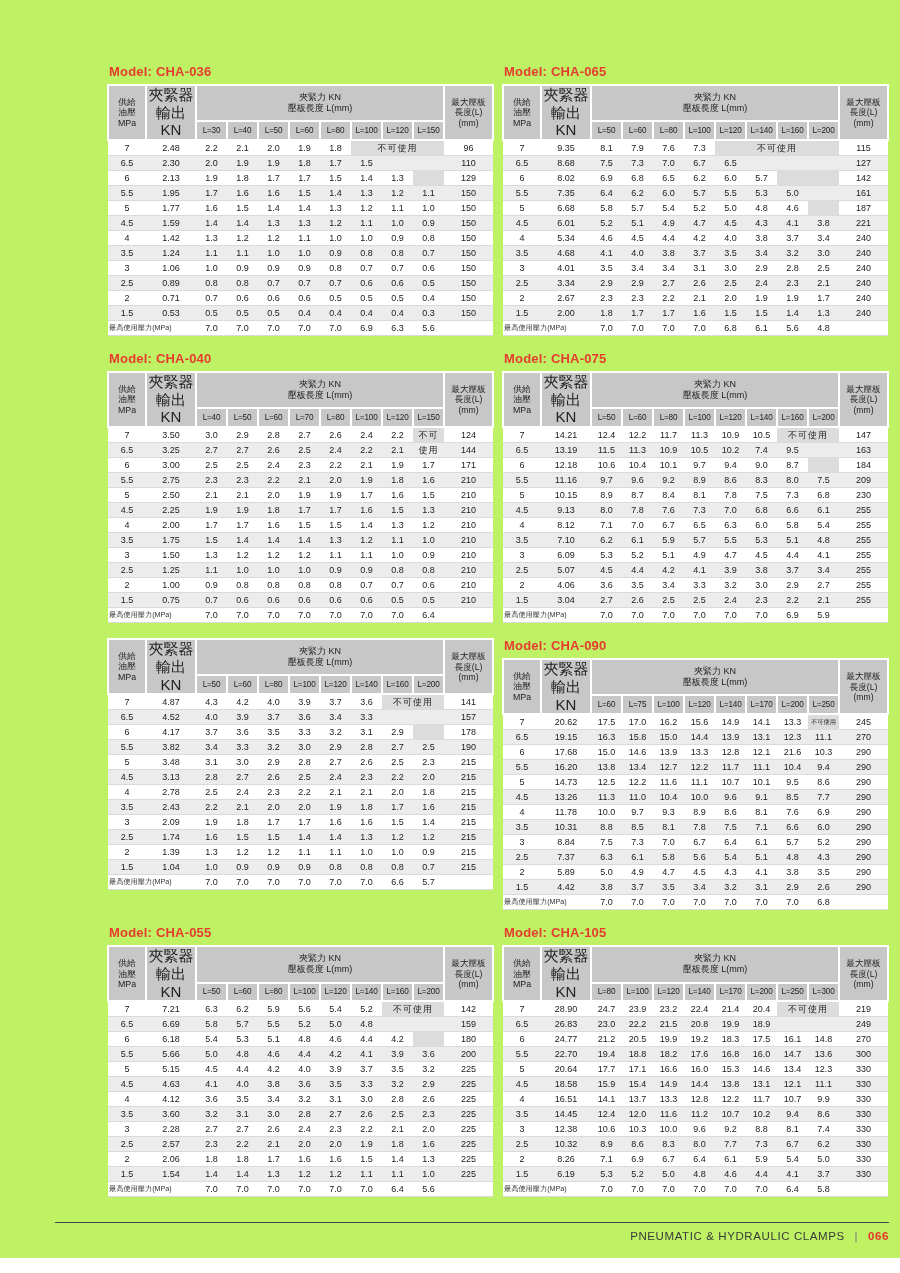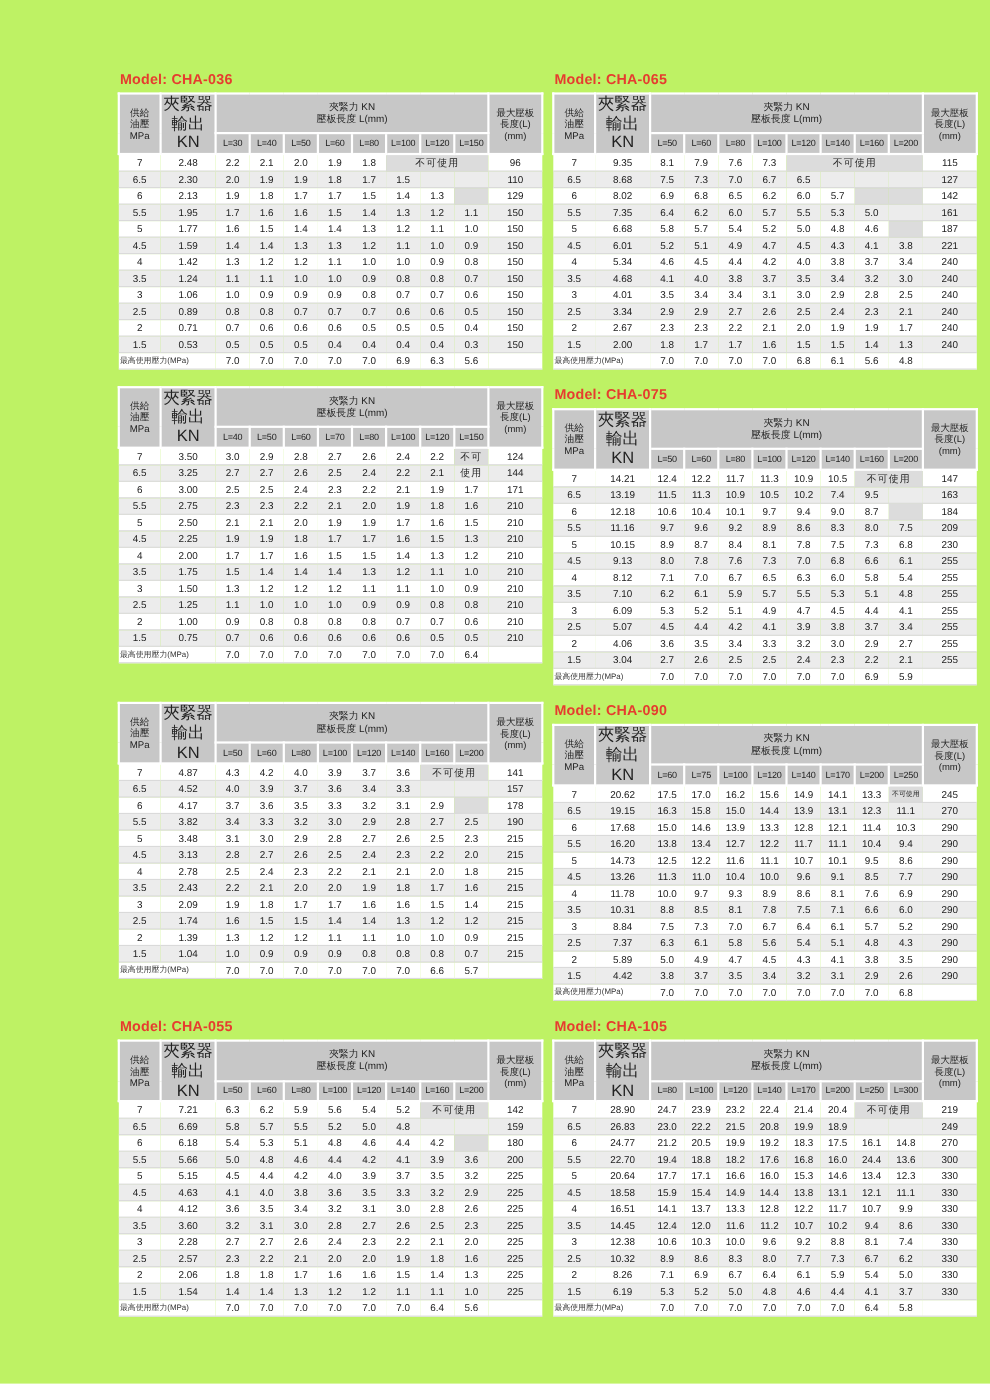--- a/index.html
+++ b/index.html
@@ -448,20 +448,21 @@
               <td class="c-val">6.8</td>
               <td class="c-val">6.1</td>
               <td class="c-val">5.6</td>
               <td class="c-val">4.8</td>
               <td class="c-max-empty"></td>
             </tr>
           </tbody>
         </table>
       </div>
       <div class="table-block">
+        <div class="model-title">Model: CHA-040</div>
         <table class="spec-table">
           <colgroup>
             <col class="col-mpa">
             <col class="col-kn">
             <col class="col-l">
             <col class="col-l">
             <col class="col-l">
             <col class="col-l">
             <col class="col-l">
             <col class="col-l">
@@ -1155,21 +1156,21 @@
             </tr>
             <tr>
               <td class="c-mpa">6</td>
               <td class="c-kn">17.68</td>
               <td class="c-val">15.0</td>
               <td class="c-val">14.6</td>
               <td class="c-val">13.9</td>
               <td class="c-val">13.3</td>
               <td class="c-val">12.8</td>
               <td class="c-val">12.1</td>
-              <td class="c-val">11.4</td>
+              <td class="c-val">21.6</td>
               <td class="c-val">10.3</td>
               <td class="c-max">290</td>
             </tr>
             <tr class="stripe">
               <td class="c-mpa">5.5</td>
               <td class="c-kn">16.20</td>
               <td class="c-val">13.8</td>
               <td class="c-val">13.4</td>
               <td class="c-val">12.7</td>
               <td class="c-val">12.2</td>
@@ -1590,21 +1591,21 @@
             </tr>
             <tr class="stripe">
               <td class="c-mpa">5.5</td>
               <td class="c-kn">22.70</td>
               <td class="c-val">19.4</td>
               <td class="c-val">18.8</td>
               <td class="c-val">18.2</td>
               <td class="c-val">17.6</td>
               <td class="c-val">16.8</td>
               <td class="c-val">16.0</td>
-              <td class="c-val">24.4</td>
+              <td class="c-val">14.7</td>
               <td class="c-val">13.6</td>
               <td class="c-max">300</td>
             </tr>
             <tr>
               <td class="c-mpa">5</td>
               <td class="c-kn">20.64</td>
               <td class="c-val">17.7</td>
               <td class="c-val">17.1</td>
               <td class="c-val">16.6</td>
               <td class="c-val">16.0</td>
@@ -1714,13 +1715,18 @@
               <td class="c-val">7.0</td>
               <td class="c-val">7.0</td>
               <td class="c-val">6.4</td>
               <td class="c-val">5.8</td>
               <td class="c-max-empty"></td>
             </tr>
           </tbody>
         </table>
       </div>
     </div>
+  <div class="page-footer">
+    <span>PNEUMATIC &amp; HYDRAULIC CLAMPS</span>
+    <span class="sep">|</span>
+    <span class="pagenum">066</span>
+  </div>
 </div>
 
 </body></html>

